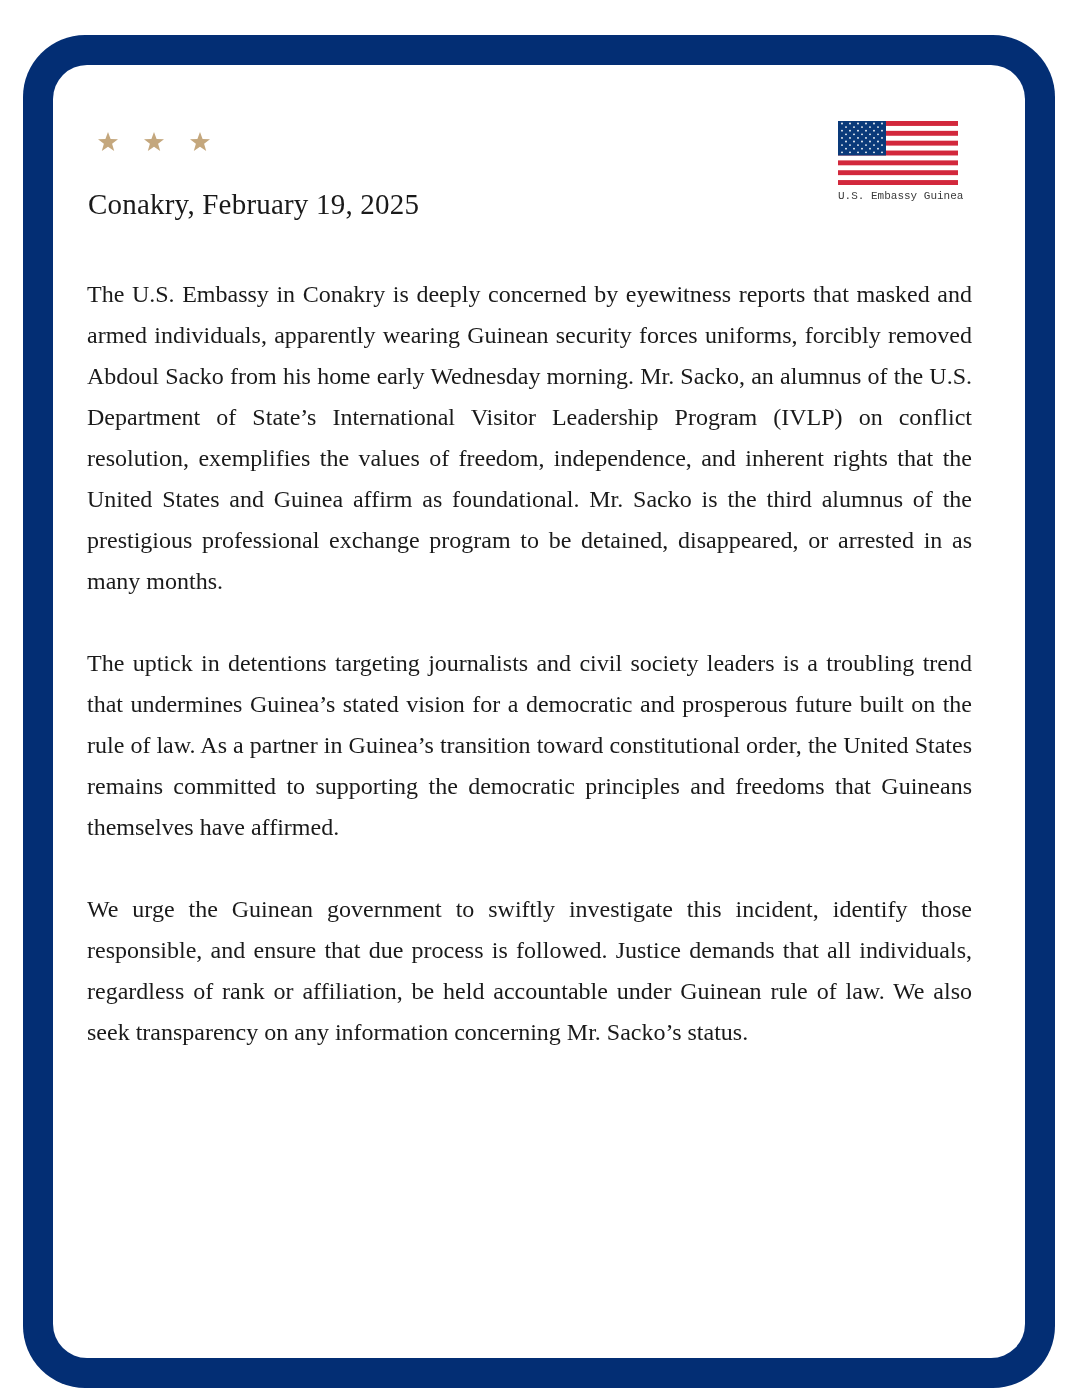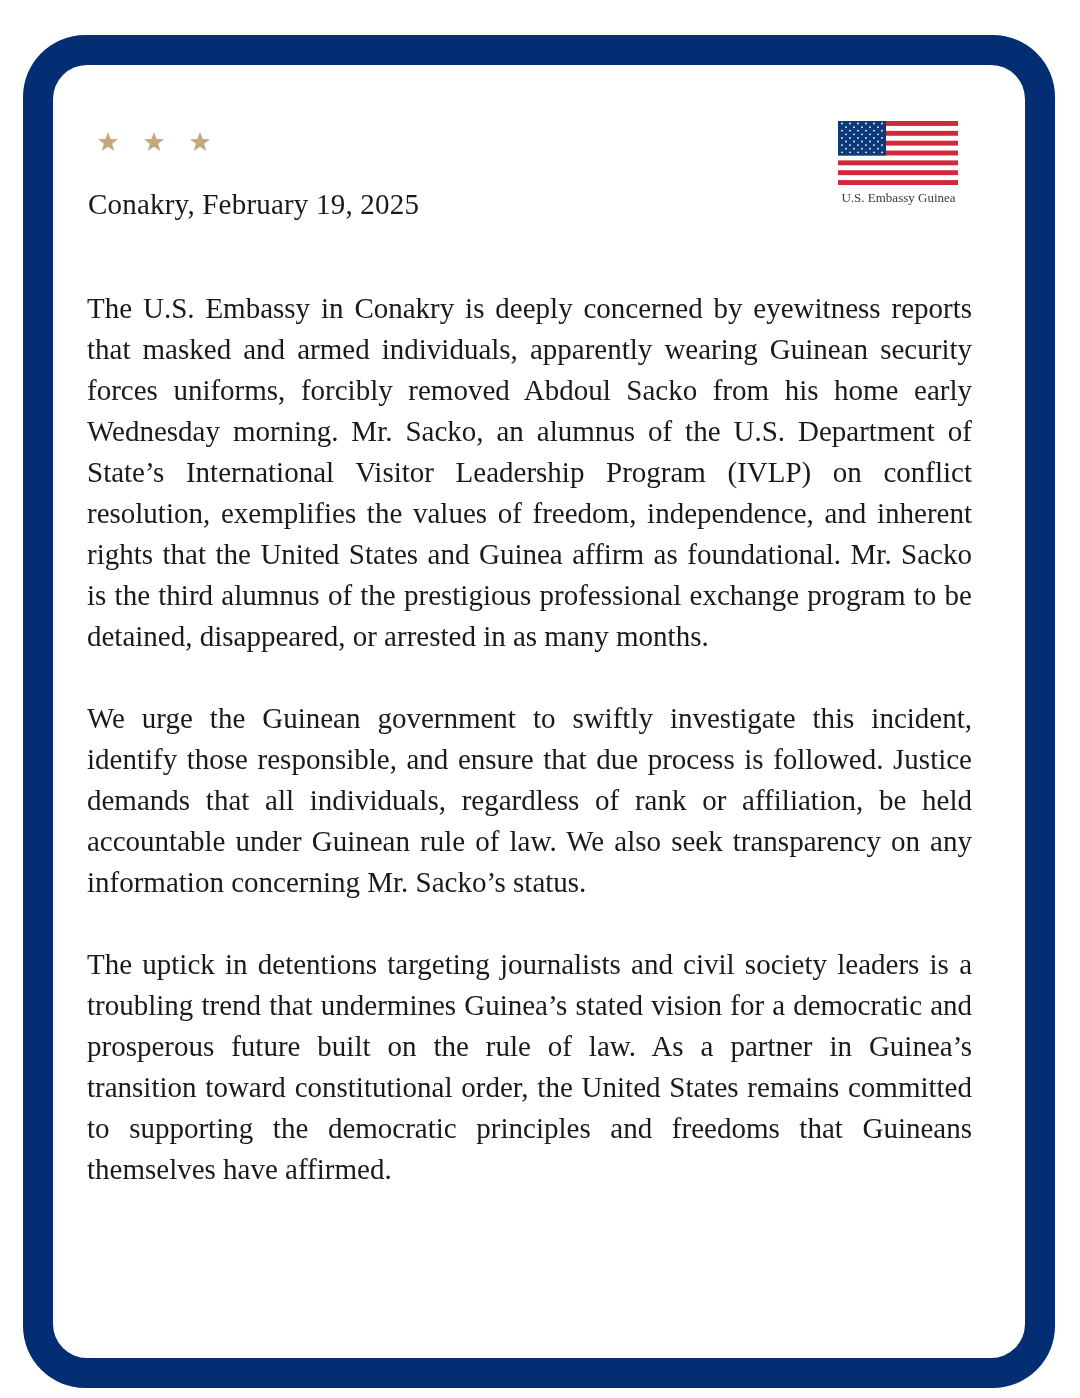--- a/index.html
+++ b/index.html
@@ -43,33 +43,33 @@
     .logo {
       position: absolute;
       left: 838px; top: 121px;
       width: 121px;
     }
     .flag {
       width: 120px; height: 64px;
       display: block;
     }
     .logo-caption {
-      font-family: Liberation Serif, serif;
-      font-size: 13px;
+      font-family: Liberation Mono, monospace;
+      font-size: 11px;
       color: #3a3a3a;
       text-align: center;
       margin-top: 5px;
       white-space: nowrap;
     }
     .body {
       position: absolute;
-      left: 87px; top: 288px;
+      left: 87px; top: 274px;
       width: 885px;
       font-family: "Liberation Serif", serif;
-      font-size: 29px;
+      font-size: 24px;
       line-height: 41px;
       color: #1a1a1a;
       text-align: justify;
     }
     .body p { margin: 0 0 41px 0; }
   </style>
 </head>
 <body>
 
 <div class="frame">
@@ -154,15 +154,15 @@
         <circle cx="28" cy="31.3" r="0.9" fill="#ffffff"></circle>
         <circle cx="36" cy="31.3" r="0.9" fill="#ffffff"></circle>
         <circle cx="44" cy="31.3" r="0.9" fill="#ffffff"></circle>
       </g>
   </svg>
   <div class="logo-caption">U.S. Embassy Guinea</div>
 </div>
 
 <div class="body">
   <p>The U.S. Embassy in Conakry is deeply concerned by eyewitness reports that masked and armed individuals, apparently wearing Guinean security forces uniforms, forcibly removed Abdoul Sacko from his home early Wednesday morning.  Mr. Sacko, an alumnus of the U.S. Department of State’s International Visitor Leadership Program (IVLP) on conflict resolution, exemplifies the values of freedom, independence, and inherent rights that the United States and Guinea affirm as foundational.  Mr. Sacko is the third alumnus of the prestigious professional exchange program to be detained, disappeared, or arrested in as many months.</p>
+  <p>The uptick in detentions targeting journalists and civil society leaders is a troubling trend that undermines Guinea’s stated vision for a democratic and prosperous future built on the rule of law. As a partner in Guinea’s transition toward constitutional order, the United States remains committed to supporting the democratic principles and freedoms that Guineans themselves have affirmed.</p>
   <p>We urge the Guinean government to swiftly investigate this incident, identify those responsible, and ensure that due process is followed.  Justice demands that all individuals, regardless of rank or affiliation, be held accountable under Guinean rule of law. We also seek transparency on any information concerning Mr. Sacko’s status.</p>
-  <p>The uptick in detentions targeting journalists and civil society leaders is a troubling trend that undermines Guinea’s stated vision for a democratic and prosperous future built on the rule of law. As a partner in Guinea’s transition toward constitutional order, the United States remains committed to supporting the democratic principles and freedoms that Guineans themselves have affirmed.</p>
 </div>
 
 </body></html>

